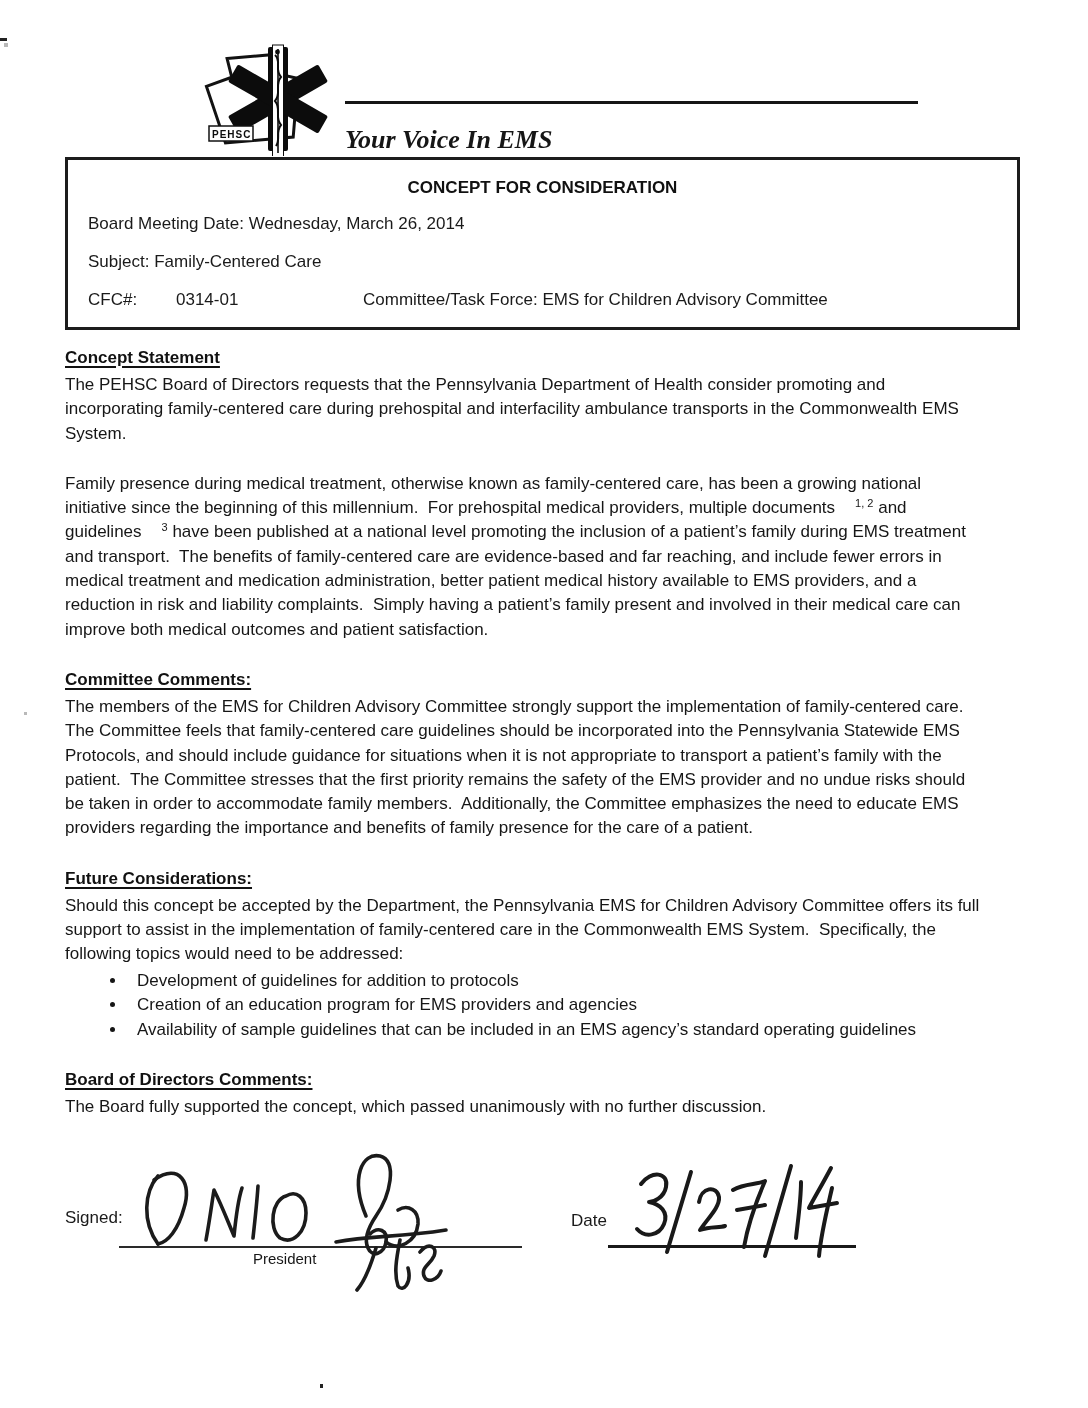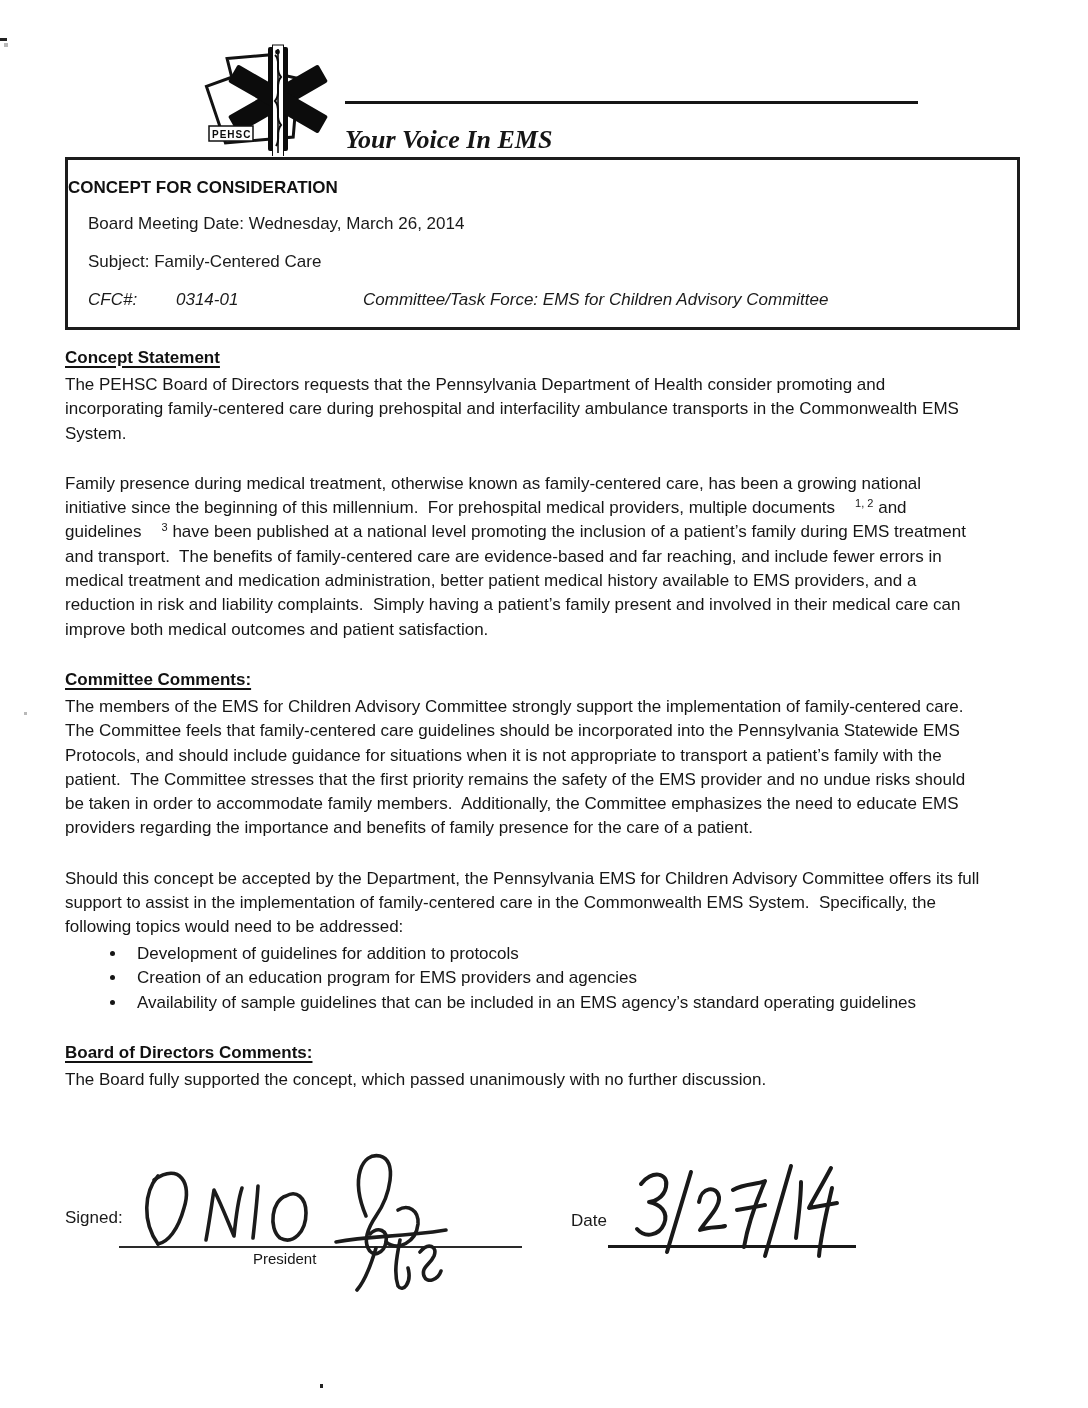--- a/index.html
+++ b/index.html
@@ -35,26 +35,26 @@
     font-size:26px;color:#161616;white-space:nowrap;margin-top:17px;
   }
 
   
   .info-box{
     position:absolute;left:65px;top:157px;width:949px;height:167px;
     border:3px solid #1c1c1c;
   }
   .info-box-title{
     position:absolute;left:0;top:18px;width:100%;
-    text-align:left;font-weight:bold;font-size:17px;color:#111;
+    text-align:center;font-weight:bold;font-size:17px;color:#111;
   }
   .ib-row{position:absolute;left:20px;font-size:17px;white-space:nowrap;}
   .ib-row.r1{top:54px;}
   .ib-row.r2{top:92px;}
-  .ib-row.r3{top:130px;font-style:italic;}
+  .ib-row.r3{top:130px;}
   .cfc-number{position:absolute;left:88px;top:0;}
   .committee-line{position:absolute;left:275px;top:0;white-space:nowrap;}
 
   
   .body-col{position:absolute;left:65px;top:346px;width:916px;}
   .section{margin:0 0 26px 0;}
   .sec-heading{
     font-size:17px;font-weight:bold;color:#111;
     text-decoration:underline;
     text-decoration-thickness:2px;
@@ -135,20 +135,21 @@
     <div class="section">
       <div class="sec-body">Family presence during medical treatment, otherwise known as family-centered care, has been a growing national initiative since the beginning of this millennium.  For prehospital medical providers, multiple documents<sup>1, 2</sup> and guidelines<sup>3</sup> have been published at a national level promoting the inclusion of a patient’s family during EMS treatment and transport.  The benefits of family-centered care are evidence-based and far reaching, and include fewer errors in medical treatment and medication administration, better patient medical history available to EMS providers, and a reduction in risk and liability complaints.  Simply having a patient’s family present and involved in their medical care can improve both medical outcomes and patient satisfaction.</div>
     </div>
 
     <div class="section">
       <div class="sec-heading">Committee Comments:</div>
       <div class="sec-body">The members of the EMS for Children Advisory Committee strongly support the implementation of family-centered care.  The Committee feels that family-centered care guidelines should be incorporated into the Pennsylvania Statewide EMS Protocols, and should include guidance for situations when it is not appropriate to transport a patient’s family with the patient.  The Committee stresses that the first priority remains the safety of the EMS provider and no undue risks should be taken in order to accommodate family members.  Additionally, the Committee emphasizes the need to educate EMS providers regarding the importance and benefits of family presence for the care of a patient.</div>
     </div>
 
     <div class="section">
+      <div class="sec-heading">Future Considerations:</div>
       <div class="sec-body">Should this concept be accepted by the Department, the Pennsylvania EMS for Children Advisory Committee offers its full support to assist in the implementation of family-centered care in the Commonwealth EMS System.  Specifically, the following topics would need to be addressed:</div>
       <ul class="bullets">
           <li>Development of guidelines for addition to protocols</li>
           <li>Creation of an education program for EMS providers and agencies</li>
           <li>Availability of sample guidelines that can be included in an EMS agency’s standard operating guidelines</li>
         </ul>
     </div>
 
     <div class="section">
       <div class="sec-heading">Board of Directors Comments:</div>

